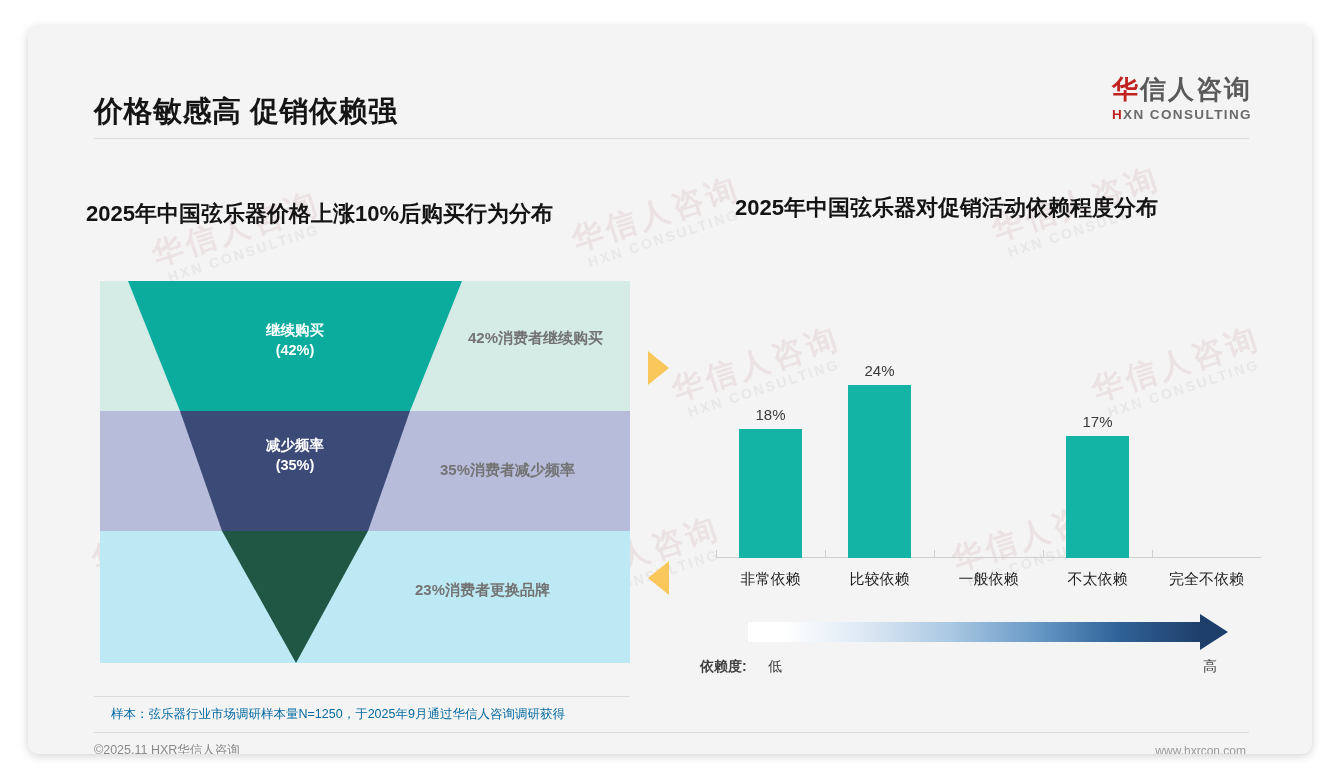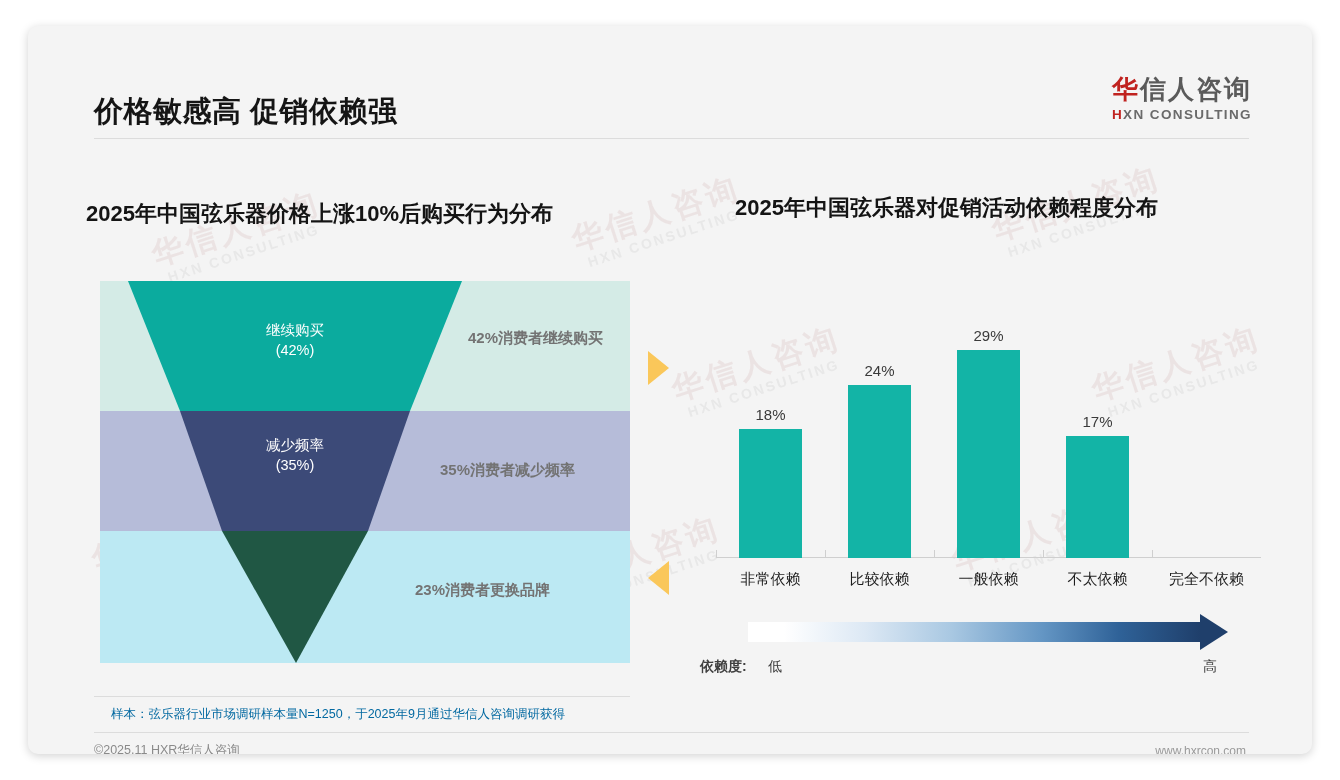--- a/index.html
+++ b/index.html
@@ -127,21 +127,21 @@
     top: 255px;
     width: 530px;
     height: 382px;
     z-index: 4;
   }
   #funnel-chart svg { display: block; }
   .funnel-label {
     position: absolute;
     text-align: center;
     color: #ffffff;
-    font-weight: 400;
+    font-weight: 700;
     font-size: 14.5px;
     line-height: 1.35;
     white-space: nowrap;
     z-index: 6;
   }
   .band-label {
     position: absolute;
     font-weight: 700;
     font-size: 15px;
     color: #737373;
@@ -400,24 +400,20 @@
         <div class="bar-rect" style="height: 129px; background: rgb(19, 180, 166);"></div>
       </div>
       <div class="bar-cat" style="left: -0.5px;">非常依赖</div>
       <div class="tick" style="left: 0px;"></div>
       <div class="bar-col" style="left: 118.5px;">
         <div class="bar-value">24%</div>
         <div class="bar-rect" style="height: 173px; background: rgb(19, 180, 166);"></div>
       </div>
       <div class="bar-cat" style="left: 108.5px;">比较依赖</div>
       <div class="tick" style="left: 109px;"></div>
-      <div class="bar-col" style="left: 227.5px;">
-        <div class="bar-value">29%</div>
-        <div class="bar-rect" style="height: 208px; background: rgb(19, 180, 166);"></div>
-      </div>
       <div class="bar-cat" style="left: 217.5px;">一般依赖</div>
       <div class="tick" style="left: 218px;"></div>
       <div class="bar-col" style="left: 336.5px;">
         <div class="bar-value">17%</div>
         <div class="bar-rect" style="height: 122px; background: rgb(19, 180, 166);"></div>
       </div>
       <div class="bar-cat" style="left: 326.5px;">不太依赖</div>
       <div class="tick" style="left: 327px;"></div>
       <div class="bar-cat" style="left: 435.5px;">完全不依赖</div>
       <div class="tick" style="left: 436px;"></div>

